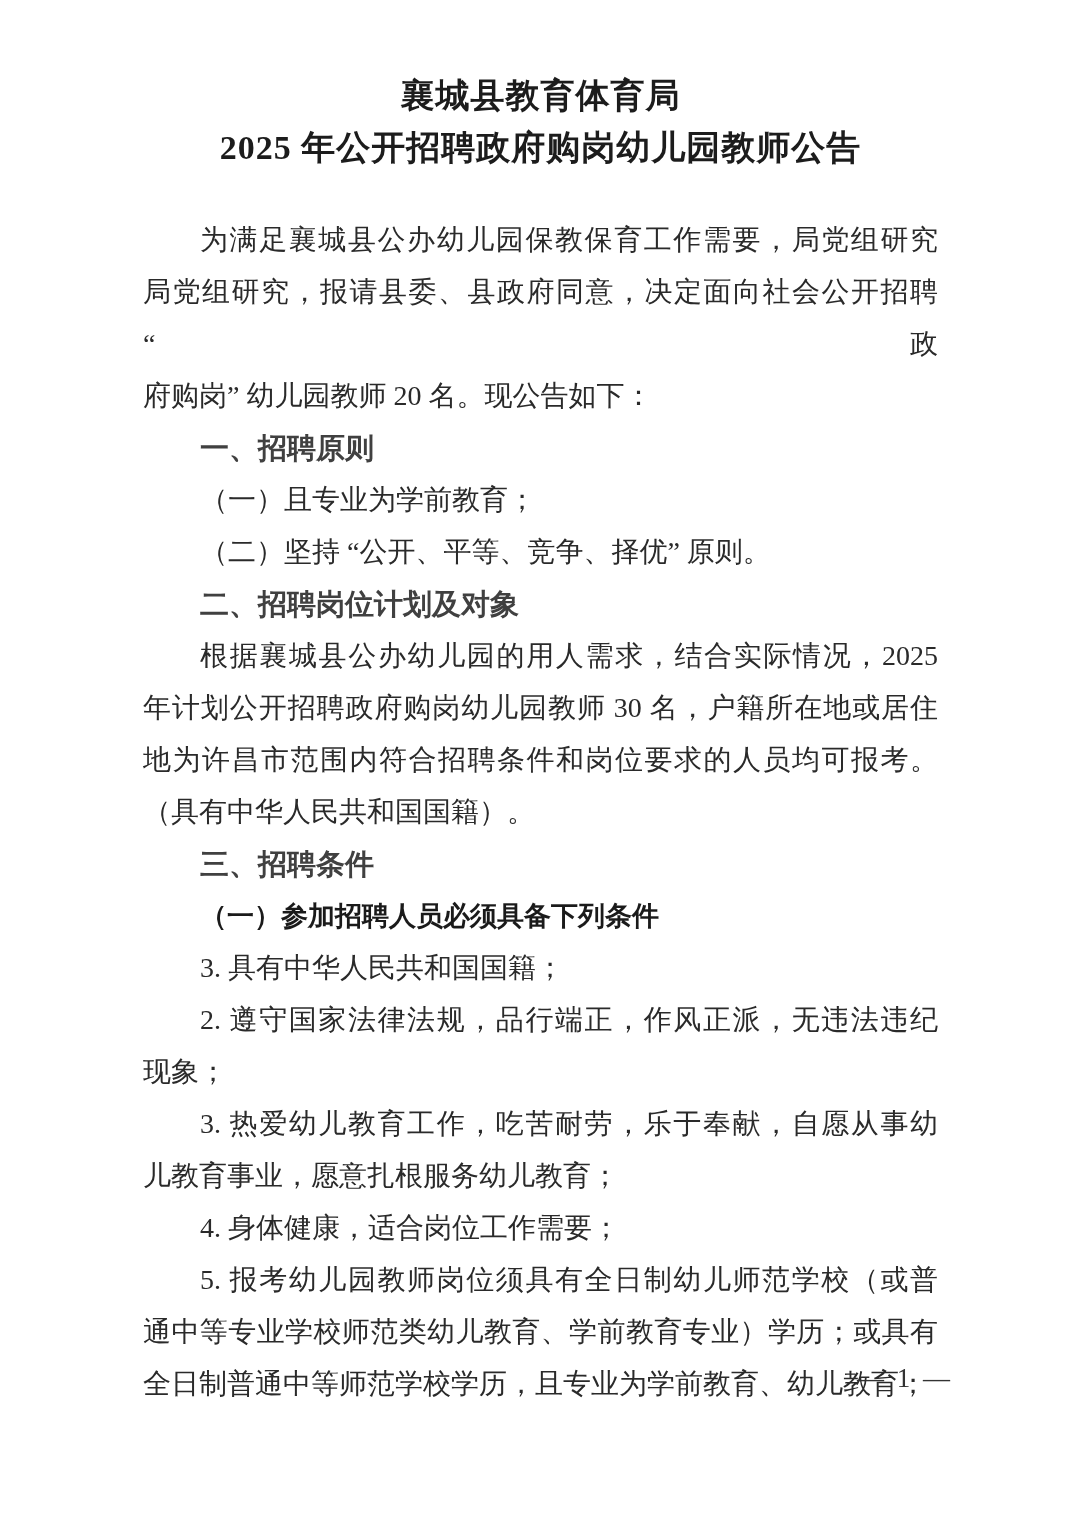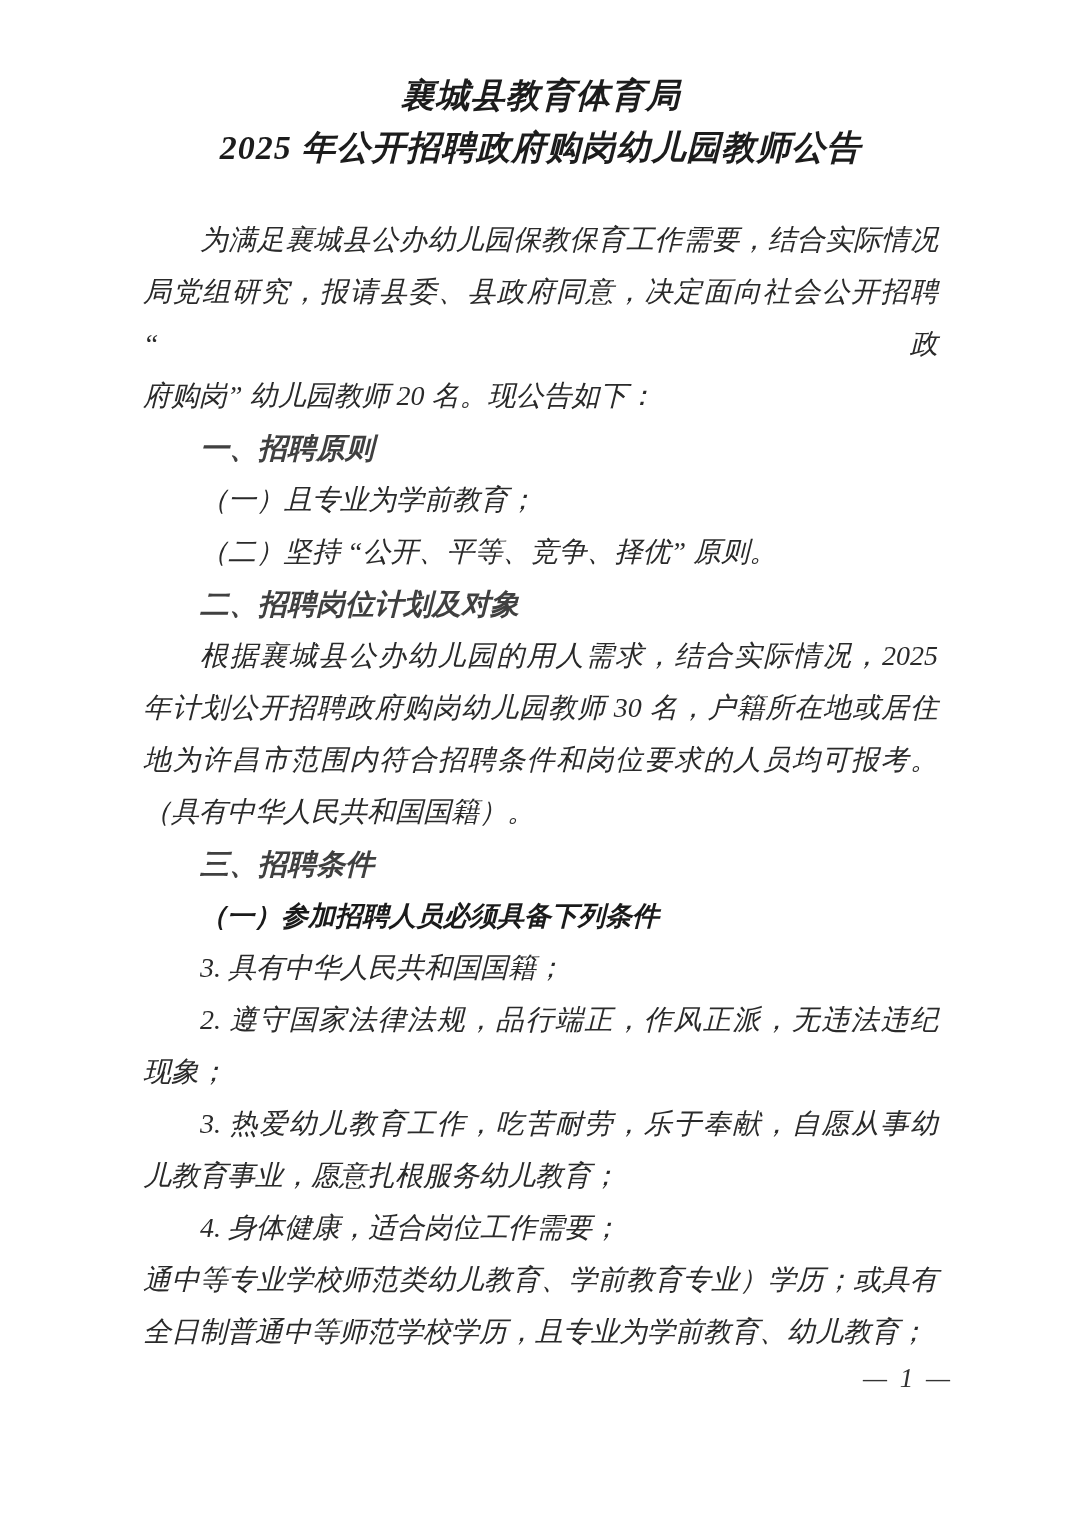--- a/index.html
+++ b/index.html
@@ -8,21 +8,20 @@
     background: #ffffff;
   }
   .page {
     position: relative;
     width: 1080px;
     height: 1527px;
     background: #ffffff;
     overflow: hidden;
     font-family: "Liberation Serif", "DejaVu Serif", serif;
     color: #262626;
-    font-style: italic;
   }
   .content {
     position: absolute;
     left: 143px;
     top: 70px;
     width: 795px;
   }
   .doc-title {
     text-align: center;
     font-weight: 700;
@@ -70,21 +69,21 @@
 </style>
 </head>
 <body>
 
 <div class="page">
   <div class="content">
     <div class="doc-title">襄城县教育体育局</div>
     <div class="doc-title">2025 年公开招聘政府购岗幼儿园教师公告</div>
     <div class="doc-body" id="paragraphs">
         <div class="para body">
-          <div class="line first">为满足襄城县公办幼儿园保教保育工作需要，结合实际情况</div>
+          <div class="line first">为满足襄城县公办幼儿园保教保育工作需要，局党组研究</div>
           <div class="line">局党组研究，报请县委、县政府同意，决定面向社会公开招聘 “政</div>
           <div class="line last">府购岗” 幼儿园教师 20 名。现公告如下：</div>
         </div>
         <div class="para heading">
           <div class="line first last">一、招聘原则</div>
         </div>
         <div class="para body">
           <div class="line first last">（一）且专业为学前教育；</div>
         </div>
         <div class="para body">
@@ -113,19 +112,20 @@
           <div class="line last">现象；</div>
         </div>
         <div class="para body">
           <div class="line first">3. 热爱幼儿教育工作，吃苦耐劳，乐于奉献，自愿从事幼</div>
           <div class="line last">儿教育事业，愿意扎根服务幼儿教育；</div>
         </div>
         <div class="para body">
           <div class="line first last">4. 身体健康，适合岗位工作需要；</div>
         </div>
         <div class="para body">
+          <div class="line first">5. 报考幼儿园教师岗位须具有全日制幼儿师范学校（或普</div>
           <div class="line">通中等专业学校师范类幼儿教育、学前教育专业）学历；或具有</div>
           <div class="line last">全日制普通中等师范学校学历，且专业为学前教育、幼儿教育；</div>
         </div>
       </div>
   </div>
   <div class="page-number">— 1 —</div>
 </div>
 
 </body></html>

